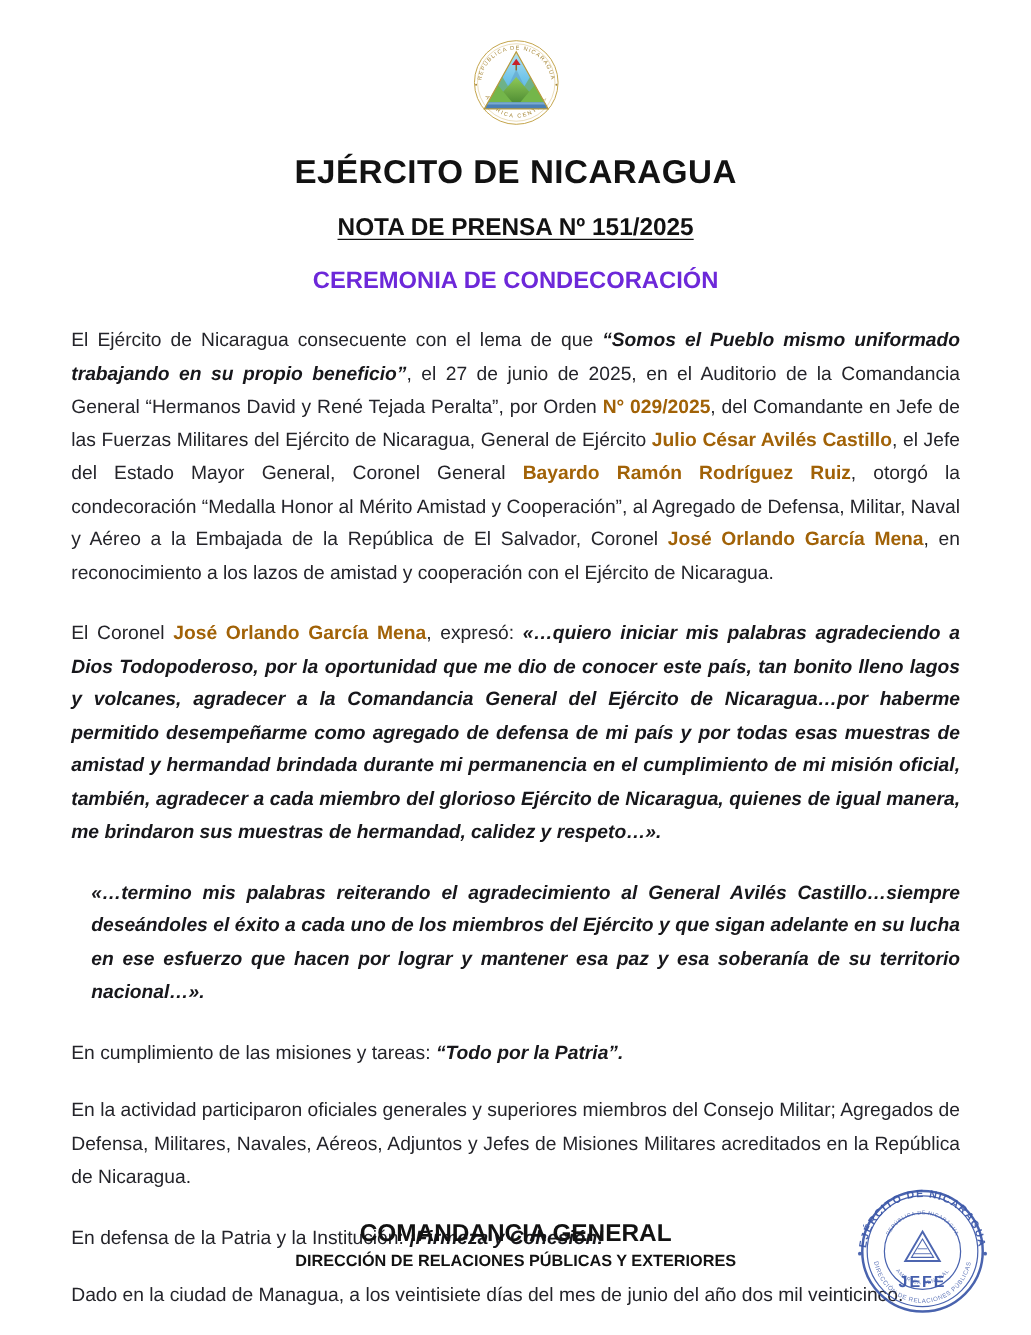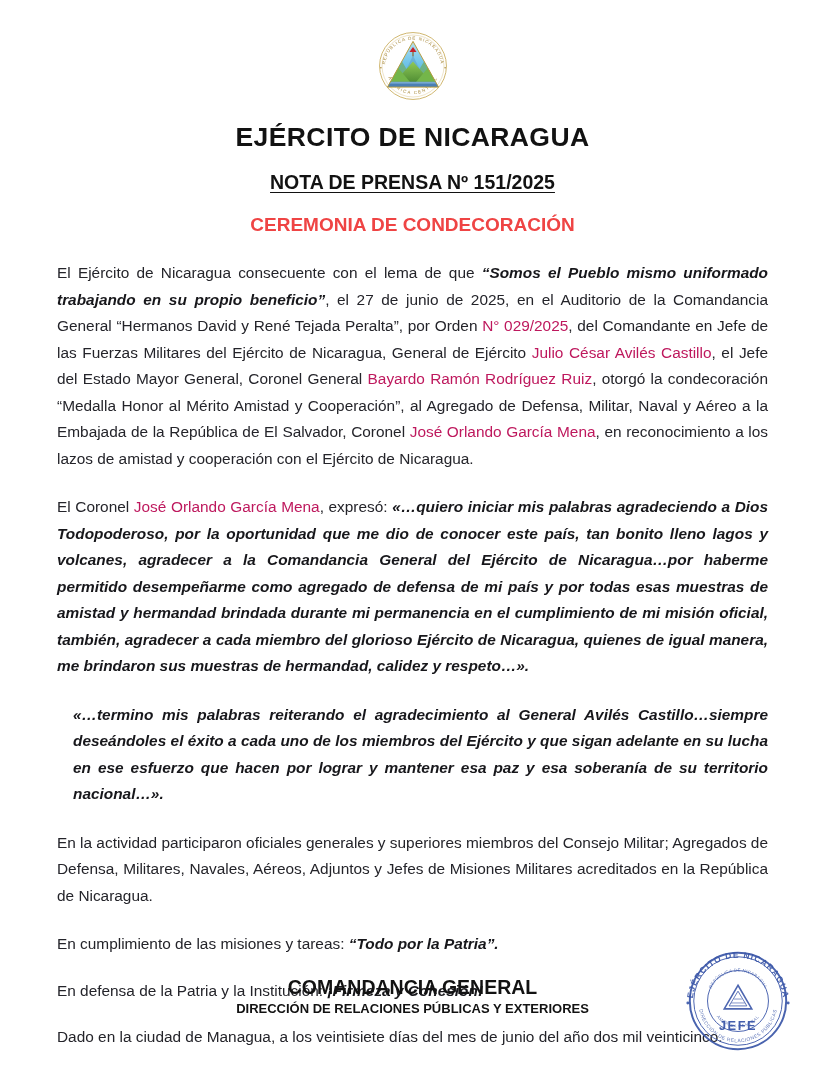--- a/index.html
+++ b/index.html
@@ -52,40 +52,40 @@
   }
   .doc-subtitle span.u {
     text-decoration: underline;
     text-underline-offset: 3px;
   }
   .doc-section {
     text-align: center;
     font-size: 19px;
     font-weight: bold;
     margin-top: 20px;
-    color: #ef4444;
+    color: #6d28d9;
   }
 
   
   .body-copy {
     margin-top: 24px;
   }
   p.para {
     text-align: justify;
     font-size: 15.4px;
     line-height: 26.5px;
     margin: 0 0 22px 0;
     color: #24242a;
   }
   p.para.last-line-natural {
     text-align: left;
   }
   p.para b {
-    font-weight: normal;
-    color: #be185d;
+    font-weight: bold;
+    color: #a16207;
   }
   p.para .q {
     font-weight: bold;
     font-style: italic;
     color: #17171b;
   }
   p.quote {
     text-align: justify;
     font-size: 15.4px;
     line-height: 26.5px;
@@ -196,23 +196,23 @@
   <div class="doc-section">CEREMONIA DE CONDECORACIÓN</div>
 
   <div class="body-copy">
 
     <p class="para"><span>El Ejército de Nicaragua consecuente con el lema de que </span><span class="q">“Somos el Pueblo mismo uniformado trabajando en su propio beneficio”</span><span>, el 27 de junio de 2025, en el Auditorio de la Comandancia General “Hermanos David y René Tejada Peralta”, por Orden </span><b>N° 029/2025</b><span>, del Comandante en Jefe de las Fuerzas Militares del Ejército de Nicaragua, General de Ejército </span><b>Julio César Avilés Castillo</b><span>, el Jefe del Estado Mayor General, Coronel General </span><b>Bayardo Ramón Rodríguez Ruiz</b><span>, otorgó la condecoración “Medalla Honor al Mérito Amistad y Cooperación”, al Agregado de Defensa, Militar, Naval y Aéreo a la Embajada de la República de El Salvador, Coronel </span><b>José Orlando García Mena</b><span>, en reconocimiento a los lazos de amistad y cooperación con el Ejército de Nicaragua.</span></p>
 
     <p class="para"><span>El Coronel </span><b>José Orlando García Mena</b><span>, expresó: </span><span class="q">«…quiero iniciar mis palabras agradeciendo a Dios Todopoderoso, por la oportunidad que me dio de conocer este país, tan bonito lleno lagos y volcanes, agradecer a la Comandancia General del Ejército de Nicaragua…por haberme permitido desempeñarme como agregado de defensa de mi país y por todas esas muestras de amistad y hermandad brindada durante mi permanencia en el cumplimiento de mi misión oficial, también, agradecer a cada miembro del glorioso Ejército de Nicaragua, quienes de igual manera, me brindaron sus muestras de hermandad, calidez y respeto…».</span></p>
 
     <p class="quote">«…termino mis palabras reiterando el agradecimiento al General Avilés Castillo…siempre deseándoles el éxito a cada uno de los miembros del Ejército y que sigan adelante en su lucha en ese esfuerzo que hacen por lograr y mantener esa paz y esa soberanía de su territorio nacional…».</p>
 
+    <p class="para tight"><span>En cumplimiento de las misiones y tareas: </span><span class="q">“Todo por la Patria”.</span></p>
+
     <p class="para">En la actividad participaron oficiales generales y superiores miembros del Consejo Militar; Agregados de Defensa, Militares, Navales, Aéreos, Adjuntos y Jefes de Misiones Militares acreditados en la República de Nicaragua.</p>
-
-    <p class="para tight"><span>En cumplimiento de las misiones y tareas: </span><span class="q">“Todo por la Patria”.</span></p>
 
     <p class="para tight"><span>En defensa de la Patria y la Institución: </span><span class="q">¡Firmeza y Cohesión!</span></p>
 
     <p class="para last-line-natural">Dado en la ciudad de Managua, a los veintisiete días del mes de junio del año dos mil veinticinco.</p>
   </div>
 
   <div class="footer">
     <div class="footer-line l1">COMANDANCIA GENERAL</div>
     <div class="footer-line l2">DIRECCIÓN DE RELACIONES PÚBLICAS Y EXTERIORES</div>
   </div>

